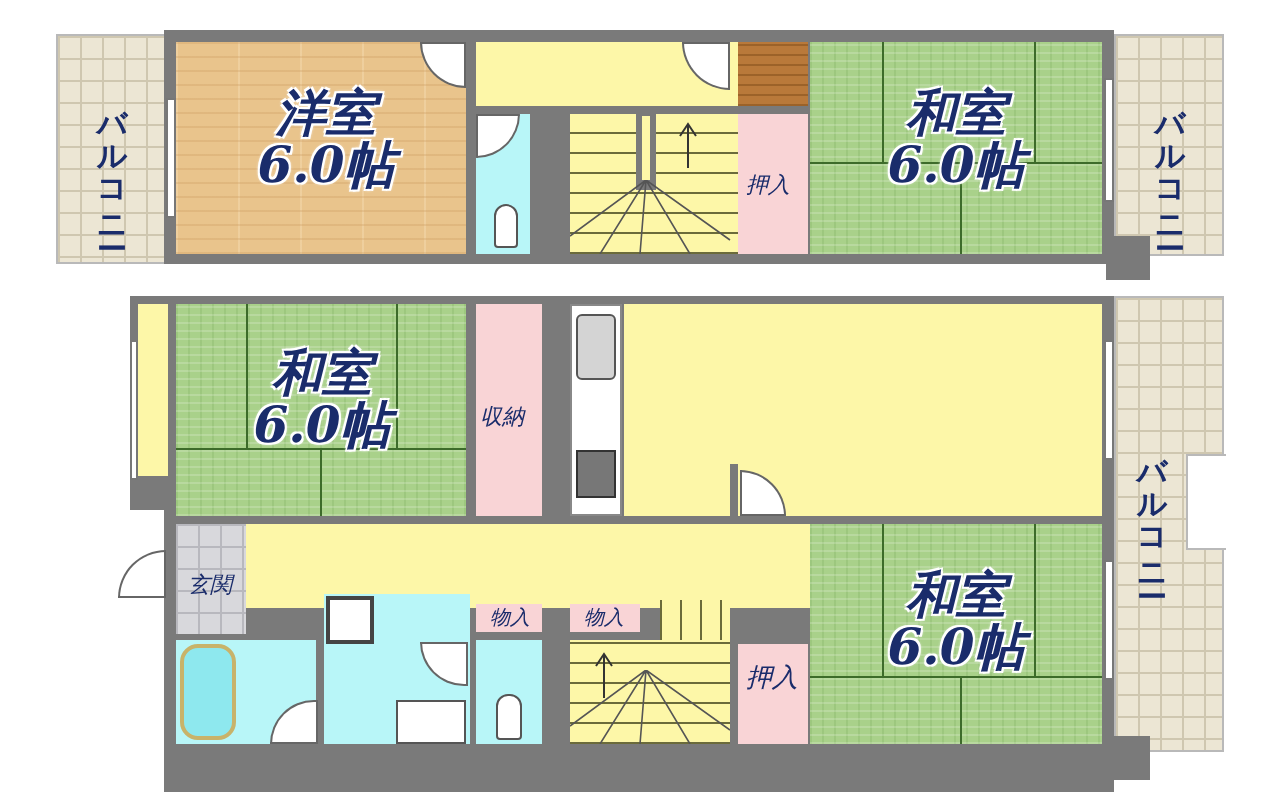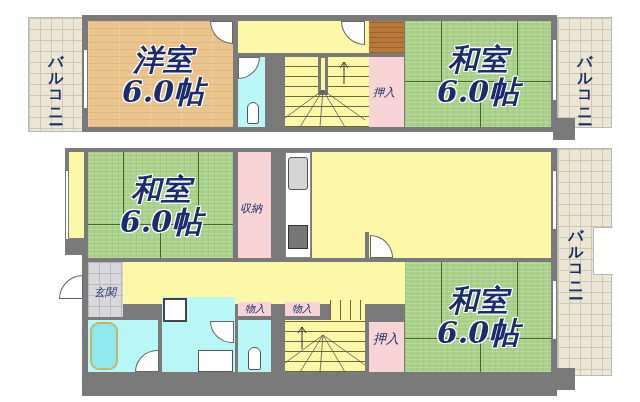--- a/index.html
+++ b/index.html
@@ -41,21 +41,21 @@
     background-size:11px 11px;
   }
   .tline { background:#3d6b2a; }
   .room-label {
     position:absolute; color:#1a2c6b; font-style:italic; font-weight:bold;
     text-align:center; line-height:1.05;
     text-shadow: 0 0 2px #fff, 0 0 2px #fff, 1px 1px 0 #fff, -1px -1px 0 #fff, 1px -1px 0 #fff, -1px 1px 0 #fff;
     font-family:"DejaVu Serif", serif;
     white-space:nowrap;
   }
-  .big { font-size:30px; }
+  .big { font-size:25px; }
   .small-label {
     position:absolute; color:#1a2c6b; font-style:italic; font-weight:normal; font-size:11px;
     font-family:"DejaVu Serif", serif; white-space:nowrap;
   }
   .vlabel {
     position:absolute; color:#1a2c6b; font-weight:bold; font-size:15px;
     writing-mode:vertical-rl; font-family:"DejaVu Sans", sans-serif; letter-spacing:1px;
   }
   .window { background:#ffffff; border:1px solid #777; }
   .door-arc { border:1px solid #666; background:#fff; }

